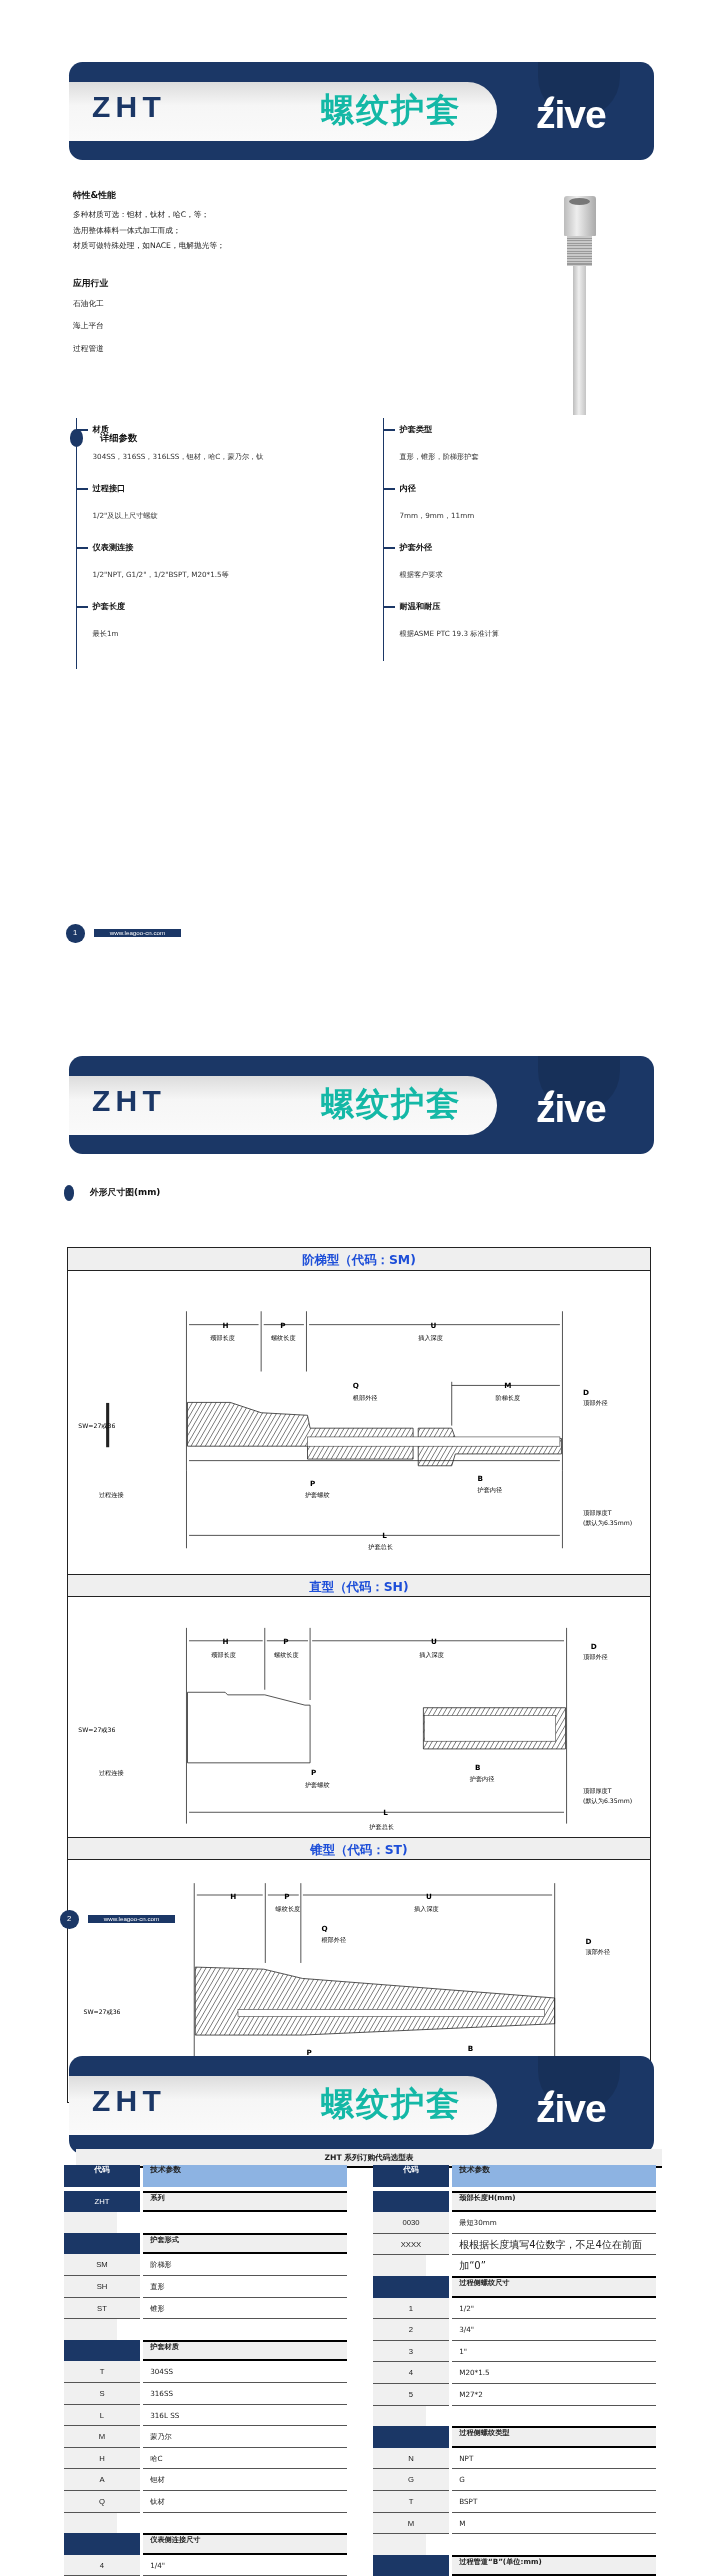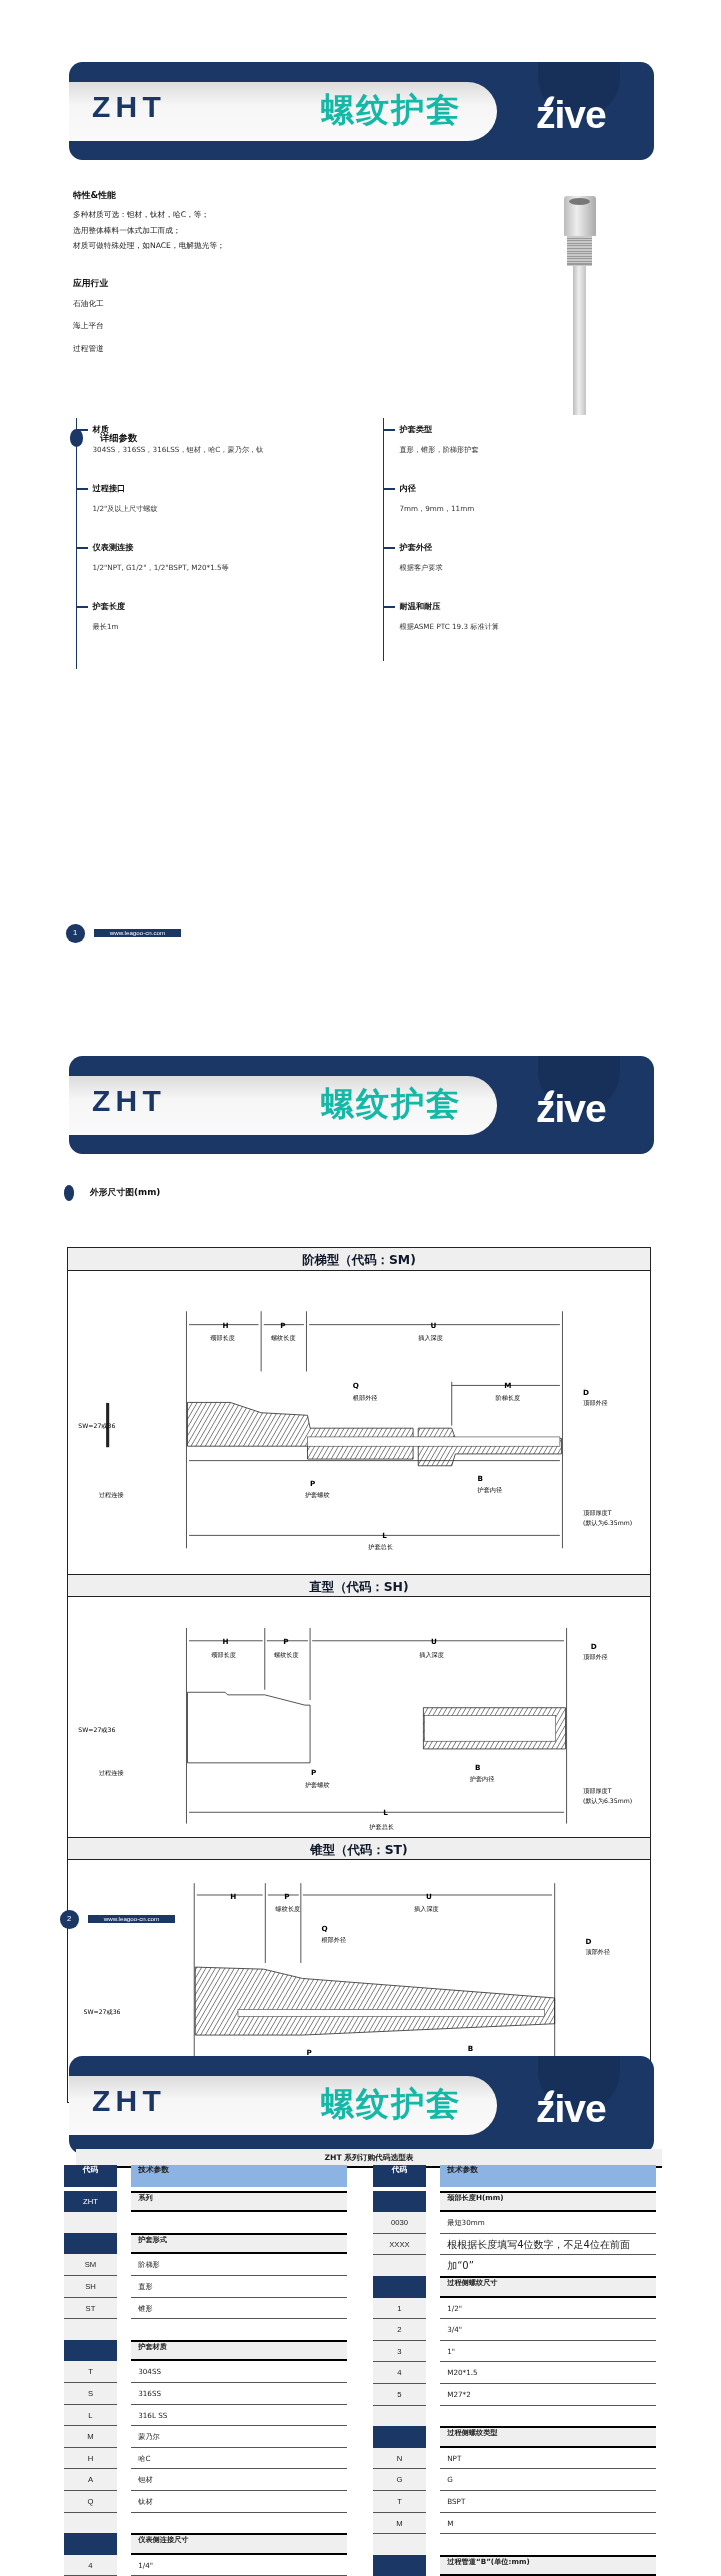--- a/index.html
+++ b/index.html
@@ -15,36 +15,36 @@
 .footer{position:absolute;left:66px;width:134px;height:20.6px}
 .footer .num{position:absolute;left:0;top:0;width:18.5px;height:18.5px;border-radius:50%;background:#1b3766;color:#fff;font:7.7px "Liberation Sans",sans-serif;text-align:center;line-height:18.5px}
 .footer .url{position:absolute;left:28px;top:5.2px;width:87px;height:8.2px;background:#1b3766;color:#fff;font:6.2px "Liberation Sans",sans-serif;text-align:center;line-height:8.2px}
 h3.sec{position:absolute;font:bold 8.8px "DejaVu Sans",sans-serif;color:#111}
 .line{position:absolute;font:7.7px "DejaVu Sans",sans-serif;color:#222}
 .dot{position:absolute;width:13.4px;height:17.5px;border-radius:50%;background:#1b3766}
 .param-col{position:absolute;border-left:1.5px solid #1b3766}
 .param{position:relative;height:59px;padding-left:15.5px}
 .param::before{content:"";position:absolute;left:0;top:11.3px;width:11.3px;height:1.5px;background:#1b3766}
 .param .k{font:bold 8.2px "DejaVu Sans",sans-serif;color:#111;padding-top:6.2px}
-.param .v{font:7.2px "DejaVu Sans",sans-serif;color:#333;margin-top:10px}
+.param .v{font:7.2px "DejaVu Sans",sans-serif;color:#333;margin-top:17px}
 .product{position:absolute;left:556px;top:196px;width:52px;height:216px}
 .product .hex{position:absolute;left:7.7px;top:0;width:32px;height:40px;background:linear-gradient(90deg,#bbb,#eee 40%,#ccc 70%,#aaa);border-radius:3.1px 3.1px 1px 1px}
 .product .hex .hole{position:absolute;left:5.2px;top:2.1px;width:21.6px;height:7.2px;border-radius:50%;background:#777}
 .product .thread{position:absolute;left:11.3px;top:40px;width:25px;height:30px;background:repeating-linear-gradient(#c9c9c9 0 1.5px,#9a9a9a 1.5px 2.6px)}
 .product .tube{position:absolute;left:17px;top:70px;width:13.4px;height:149px;background:linear-gradient(90deg,#bdbdbd,#eee 45%,#c4c4c4)}
 .drawbox{position:absolute;left:67px;top:1247px;width:584px;border:1.5px solid #222}
-.drawhdr{height:23px;background:#efefef;border-bottom:1.5px solid #222;text-align:center;font:bold 12.4px "DejaVu Sans",sans-serif;line-height:23px;color:#0f172a}
+.drawhdr{height:23px;background:#efefef;border-bottom:1.5px solid #222;text-align:center;font:bold 12.4px "DejaVu Sans",sans-serif;line-height:23px;color:#1d4ed8}
 .drawhdr.mid{border-top:1.5px solid #222}
 .drawing{position:relative;height:200px}
 .drawing svg{position:absolute;left:0;top:0}
 .tbl-title{position:absolute;left:76px;width:586px;height:18.5px;background:#efefef;border-bottom:2.1px solid #000;text-align:center;font:bold 7.7px "DejaVu Sans",sans-serif;line-height:17.5px}
 .otbl{position:absolute;width:283px}
 .orow{display:flex;height:21.6px;align-items:center}
-.orow .c{width:53px;height:100%;background:#f0f0f0;text-align:center;font:7.7px "Liberation Sans",sans-serif;line-height:21.6px;border-bottom:0.8px solid #555}
-.orow .d{flex:1;margin-left:14px;height:100%;font:7.2px "DejaVu Sans",sans-serif;line-height:21.6px;padding-left:7.2px;border-bottom:0.8px solid #555}
+.orow .c{width:76px;height:100%;background:#f0f0f0;text-align:center;font:7.7px "Liberation Sans",sans-serif;line-height:21.6px;border-bottom:0.8px solid #555}
+.orow .d{flex:1;margin-left:3px;height:100%;font:7.2px "DejaVu Sans",sans-serif;line-height:21.6px;padding-left:7.2px;border-bottom:0.8px solid #555}
 .orow.hdr .c{background:#1b3766;color:#fff;font:bold 7.7px "DejaVu Sans",sans-serif;border:none}
 .orow.hdr .d{background:#8db3e2;font:bold 7.7px "DejaVu Sans",sans-serif;border:none}
 .orow.grp .c{background:#1b3766;border:none}
 .orow.grp .d{background:#efefef;font:bold 7.2px "DejaVu Sans",sans-serif;border-top:2.1px solid #000;border-bottom:2.1px solid #000}
 .gap{height:20.6px;display:flex}
 .gap .c{width:53px;background:#f0f0f0}
 .first .orow.sub .c{background:#1b3766;color:#fff;border:none}
 </style>
 </head>
 <body>

